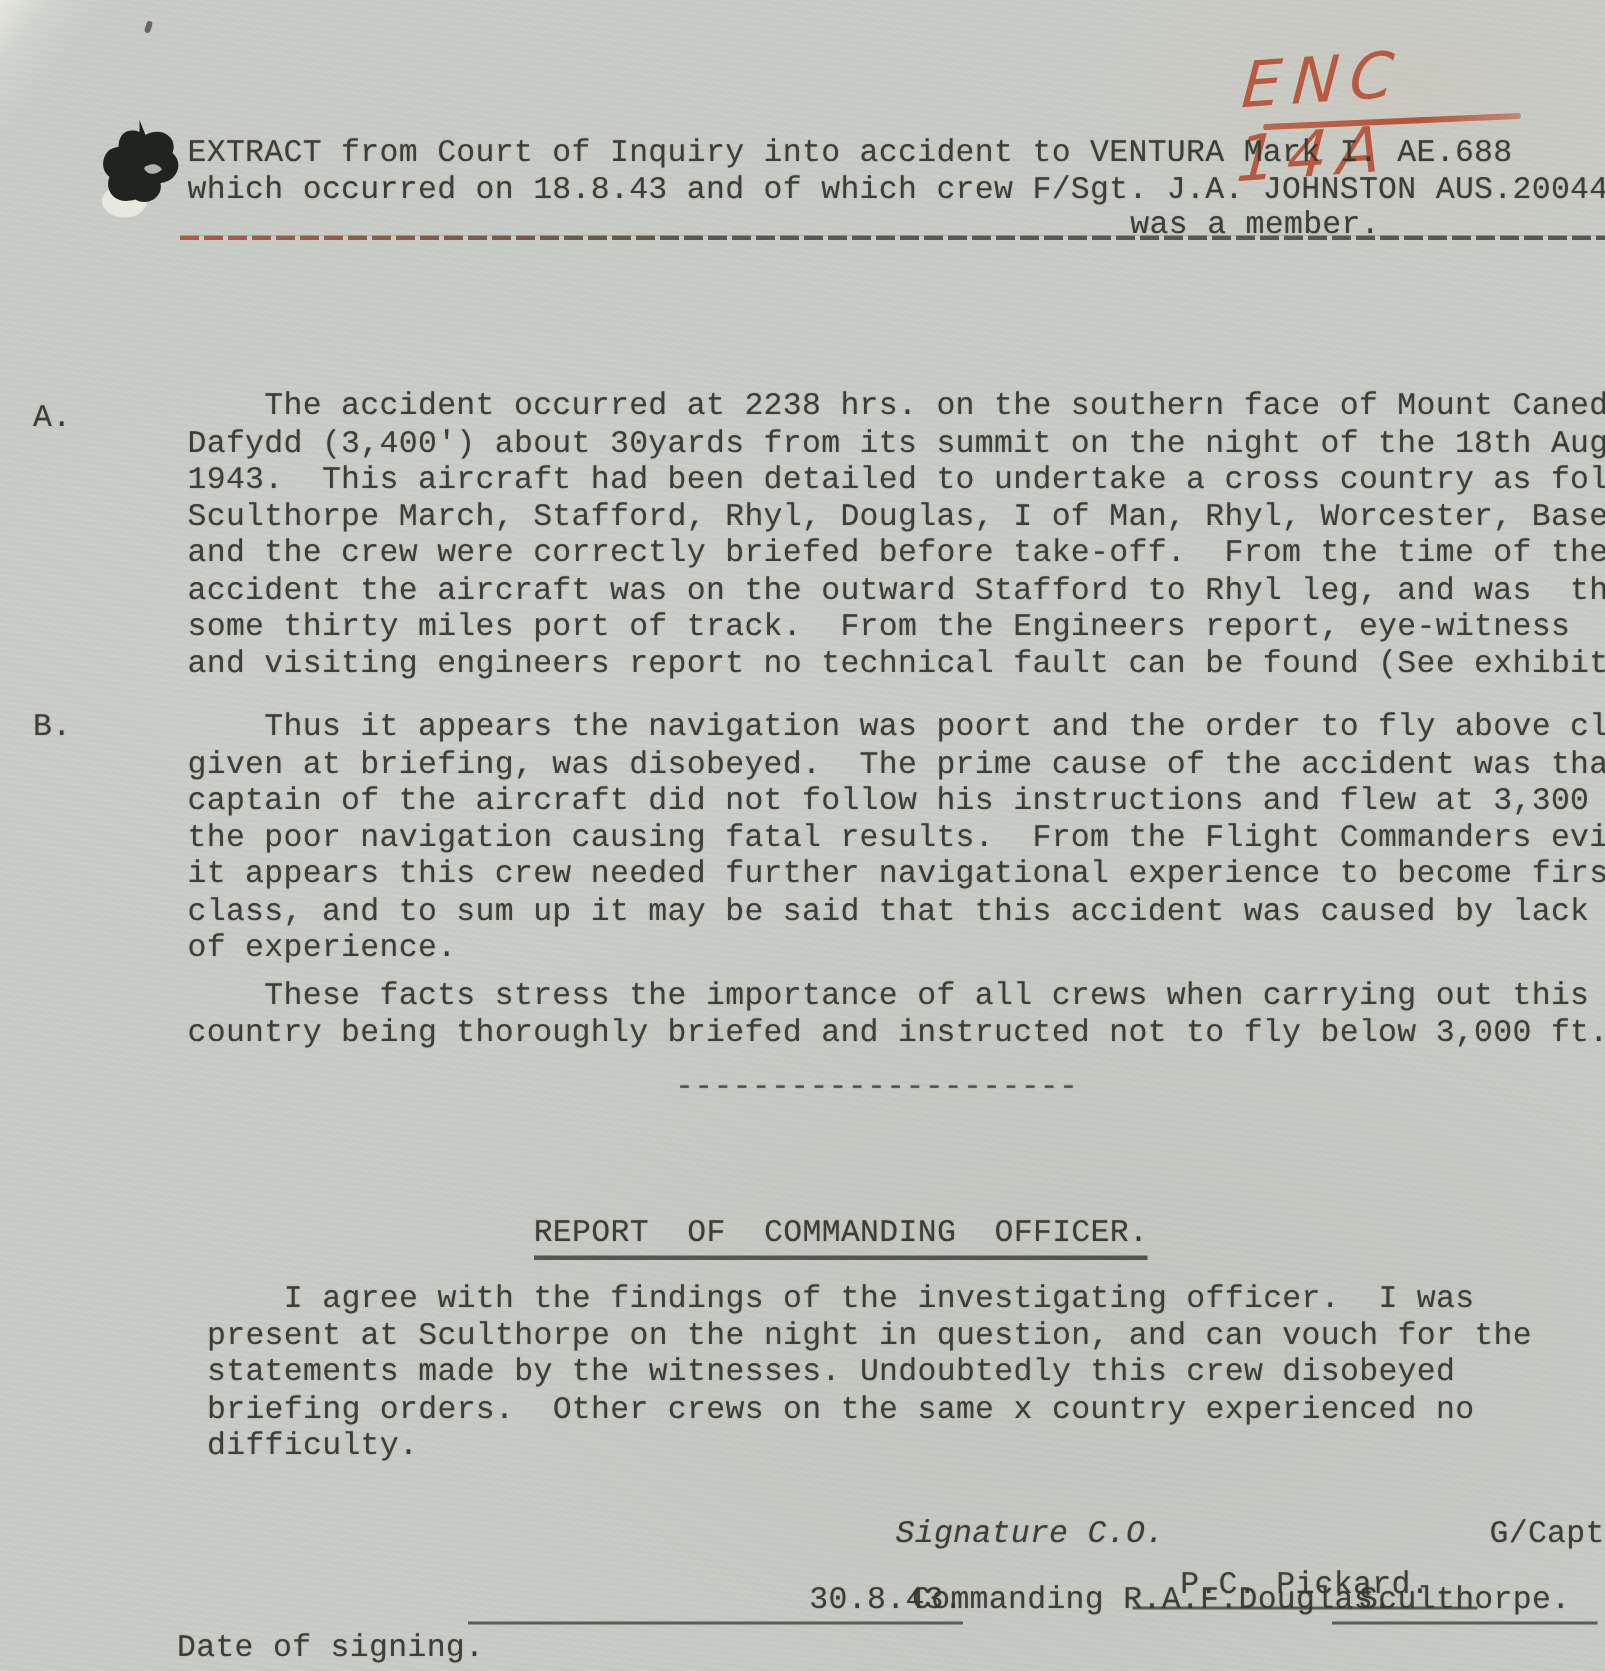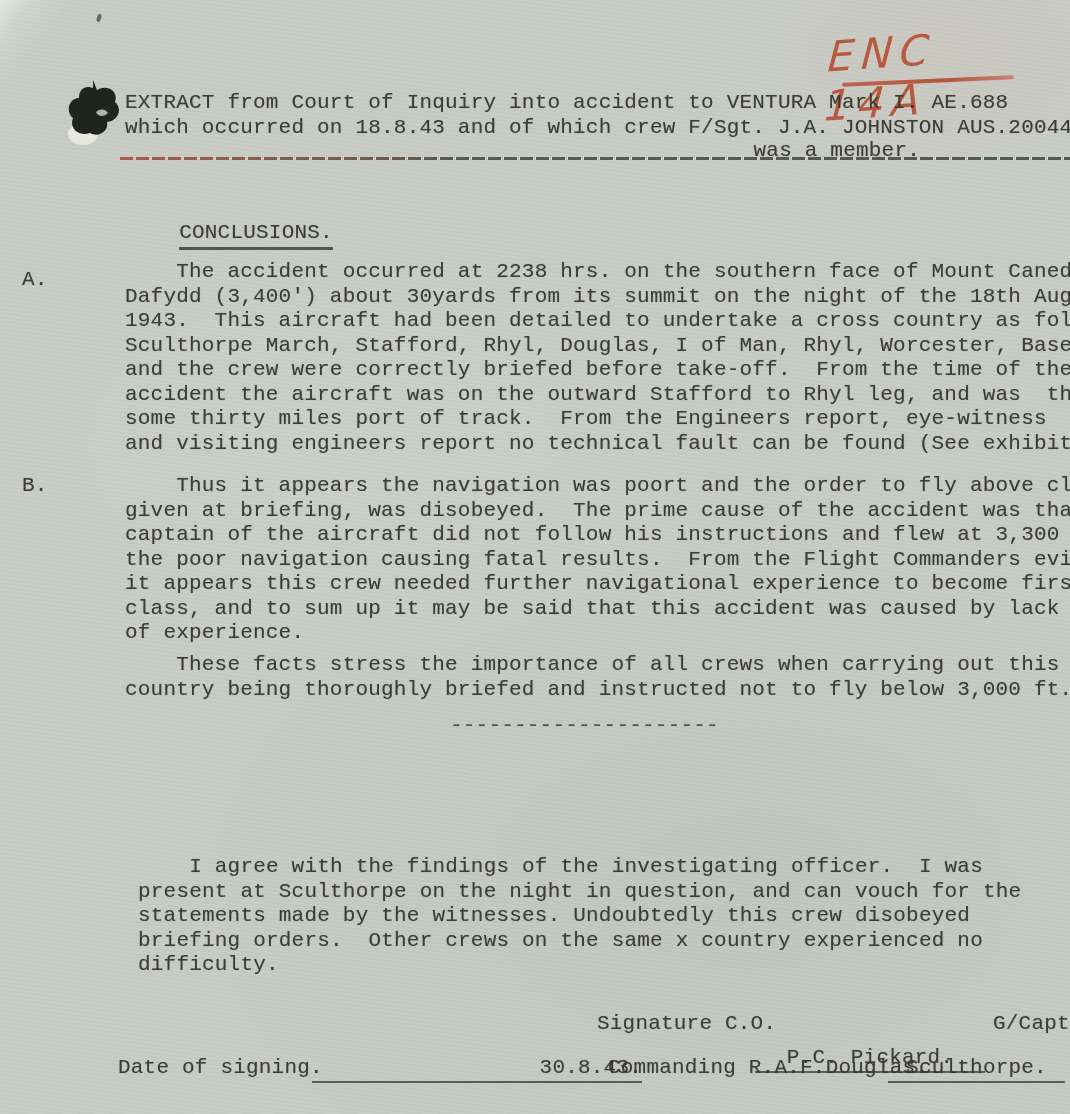--- a/index.html
+++ b/index.html
@@ -71,23 +71,20 @@
   </svg>
 
   <div class="abs stamp" style="color:#b5462c;">ENC 14A</div>
   <div class="abs stamp-underline"></div>
 
   <div class="abs tw" style="left:125px;top:91px;">EXTRACT from Court of Inquiry into accident to VENTURA Mark I. AE.688</div>
   <div class="abs tw" style="left:125px;top:115.5px;">which occurred on 18.8.43 and of which crew F/Sgt. J.A. JOHNSTON AUS.20044</div>
   <div class="abs tw" style="left:60px;top:139px;width:860px;text-align:right;">was a member.</div>
   <div class="abs page-rule"></div>
 
-  <div class="abs tw" style="left:128px;top:196px;">
-    <span class="heading-u">CONCLUSIONS.</span>
-  </div>
 
   <div class="abs tw" style="left:22px;top:268px;">A.</div>
   <div class="abs tw" style="left:125px;top:260px;">    The accident occurred at 2238 hrs. on the southern face of Mount Canedd,
 Dafydd (3,400') about 30yards from its summit on the night of the 18th August
 1943.  This aircraft had been detailed to undertake a cross country as follows:-
 Sculthorpe March, Stafford, Rhyl, Douglas, I of Man, Rhyl, Worcester, Base;
 and the crew were correctly briefed before take-off.  From the time of the
 accident the aircraft was on the outward Stafford to Rhyl leg, and was  therefore
 some thirty miles port of track.  From the Engineers report, eye-witness
 and visiting engineers report no technical fault can be found (See exhibit 'B')</div>
@@ -99,30 +96,33 @@
 the poor navigation causing fatal results.  From the Flight Commanders evidence,
 it appears this crew needed further navigational experience to become first
 class, and to sum up it may be said that this accident was caused by lack
 of experience.</div>
 
   <div class="abs tw" style="left:125px;top:653px;">    These facts stress the importance of all crews when carrying out this cross
 country being thoroughly briefed and instructed not to fly below 3,000 ft.</div>
 
   <div class="abs tw faded" style="left:450px;top:714px;">---------------------</div>
 
+  <div class="abs tw center-row">
+    <span class="heading-u">REPORT  OF  COMMANDING  OFFICER.</span>
+  </div>
 
   <div class="abs tw" style="left:138px;top:855px;">    I agree with the findings of the investigating officer.  I was
 present at Sculthorpe on the night in question, and can vouch for the
 statements made by the witnesses. Undoubtedly this crew disobeyed
 briefing orders.  Other crews on the same x country experienced no
 difficulty.</div>
 
-  <div class="abs tw" style="left:597px;top:1012px;">Signature C.O.</div>
+  <div class="abs tw" style="left:597px;top:1012px;font-style:italic;">Signature C.O.</div>
   <div class="abs tw sig-underline" style="left:755px;top:1012px;width:230px;margin-top:34px;">P.C. Pickard.</div>
   <div class="abs tw" style="left:993px;top:1012px;">G/Capt.</div>
 
-  <div class="abs tw" style="left:118px;top:1056px;">Date of signing.</div>
+  <div class="abs tw" style="left:118px;top:1088px;">Date of signing.</div>
   <div class="abs tw sig-underline" style="left:312px;top:1056px;width:330px;text-align:right;padding-left:30px;box-sizing:border-box;">30.8.43.</div>
 
   <div class="abs tw" style="left:608px;top:1056px;">Commanding R.A.F.Douglas.</div>
   <div class="abs tw sig-underline" style="left:888px;top:1056px;width:177px;text-align:center;">Sculthorpe.</div>
 
 </div>
 
 </body></html>

